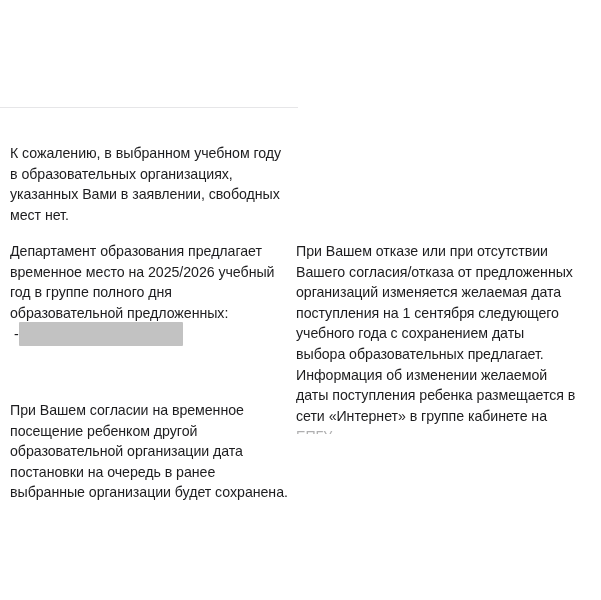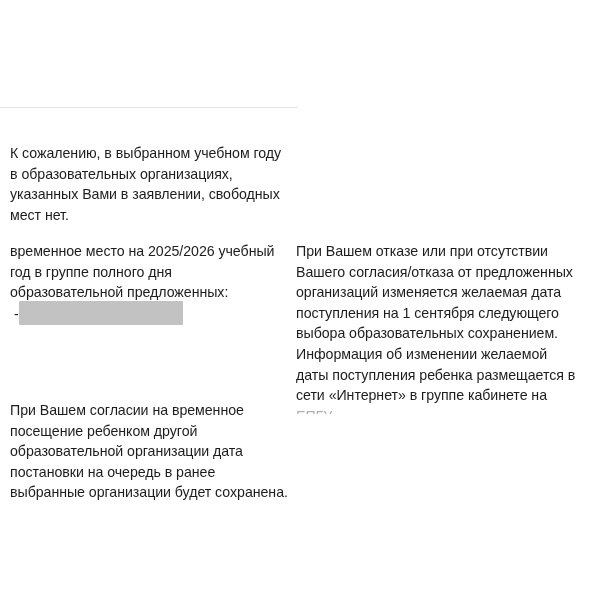--- a/index.html
+++ b/index.html
@@ -53,20 +53,21 @@
 <div class="divider"></div>
 
 <div class="block" style="left:10px; top:115px;">
   <span class="line">К сожалению, в выбранном учебном году</span>
   <span class="line">в образовательных организациях,</span>
   <span class="line">указанных Вами в заявлении, свободных</span>
   <span class="line">мест нет.</span>
 </div>
 
 <div class="block" style="left:10px; top:213px;">
+  <span class="line">Департамент образования предлагает</span>
   <span class="line">временное место на 2025/2026 учебный</span>
   <span class="line">год в группе полного дня</span>
   <span class="line">образовательной предложенных:</span>
   <span class="line" style="margin-top:1px;">
     <span style="white-space:pre;"> -</span><span class="redact" style="width:164px; height:24px; margin-top:-4px;"></span>
   </span>
 </div>
 
 <div class="block" style="left:10px; top:372px;">
   <span class="line">При Вашем согласии на временное</span>
@@ -74,18 +75,19 @@
   <span class="line">образовательной организации дата</span>
   <span class="line">постановки на очередь в ранее</span>
   <span class="line">выбранные организации будет сохранена.</span>
 </div>
 
 <div class="block" style="left:296px; top:213px;">
   <span class="line">При Вашем отказе или при отсутствии</span>
   <span class="line">Вашего согласия/отказа от предложенных</span>
   <span class="line">организаций изменяется желаемая дата</span>
   <span class="line">поступления на 1 сентября следующего</span>
-  <span class="line">выбора образовательных сохранением.</span>
+  <span class="line">учебного года с сохранением даты</span>
+  <span class="line">выбора образовательных предлагает.</span>
   <span class="line">Информация об изменении желаемой</span>
   <span class="line">даты поступления ребенка размещается в</span>
   <span class="line">сети «Интернет» в группе кабинете на</span>
   <span class="faded-line">ЕПГУ</span>
 </div>
 
 </body></html>

